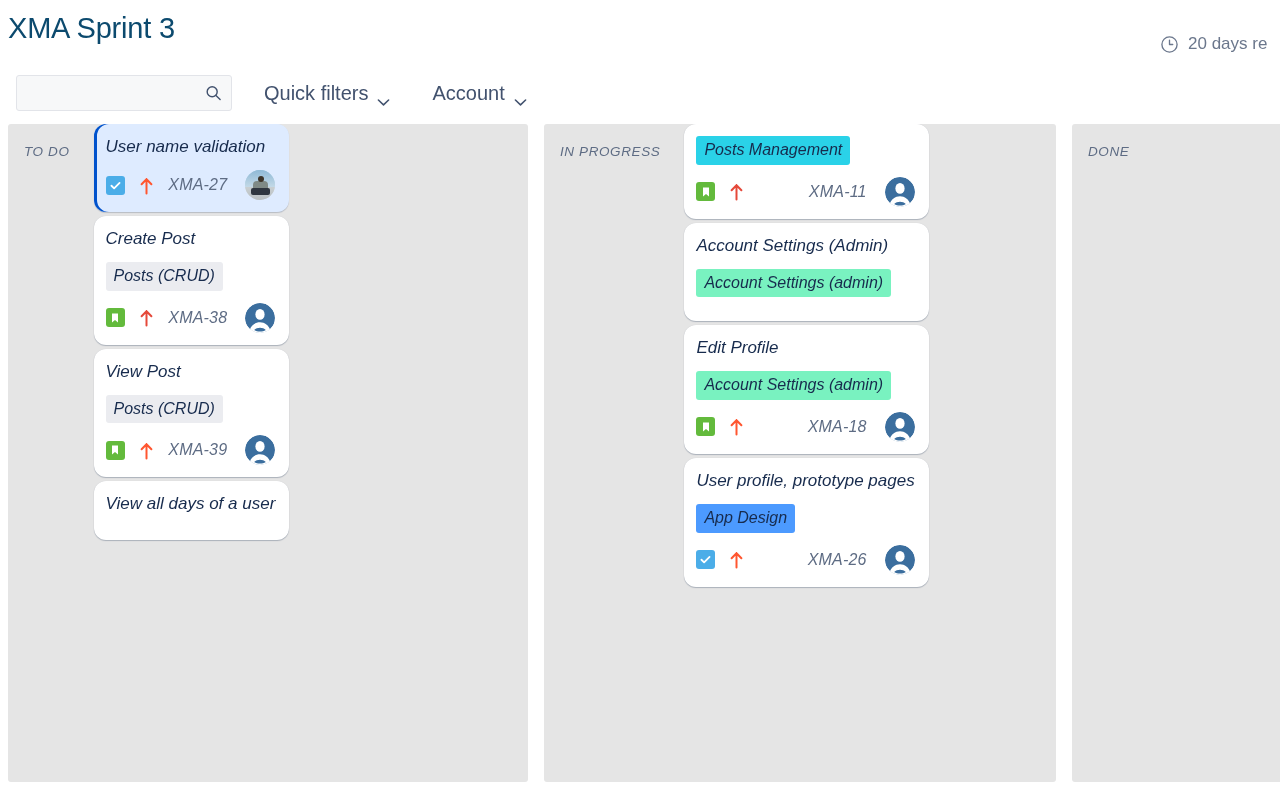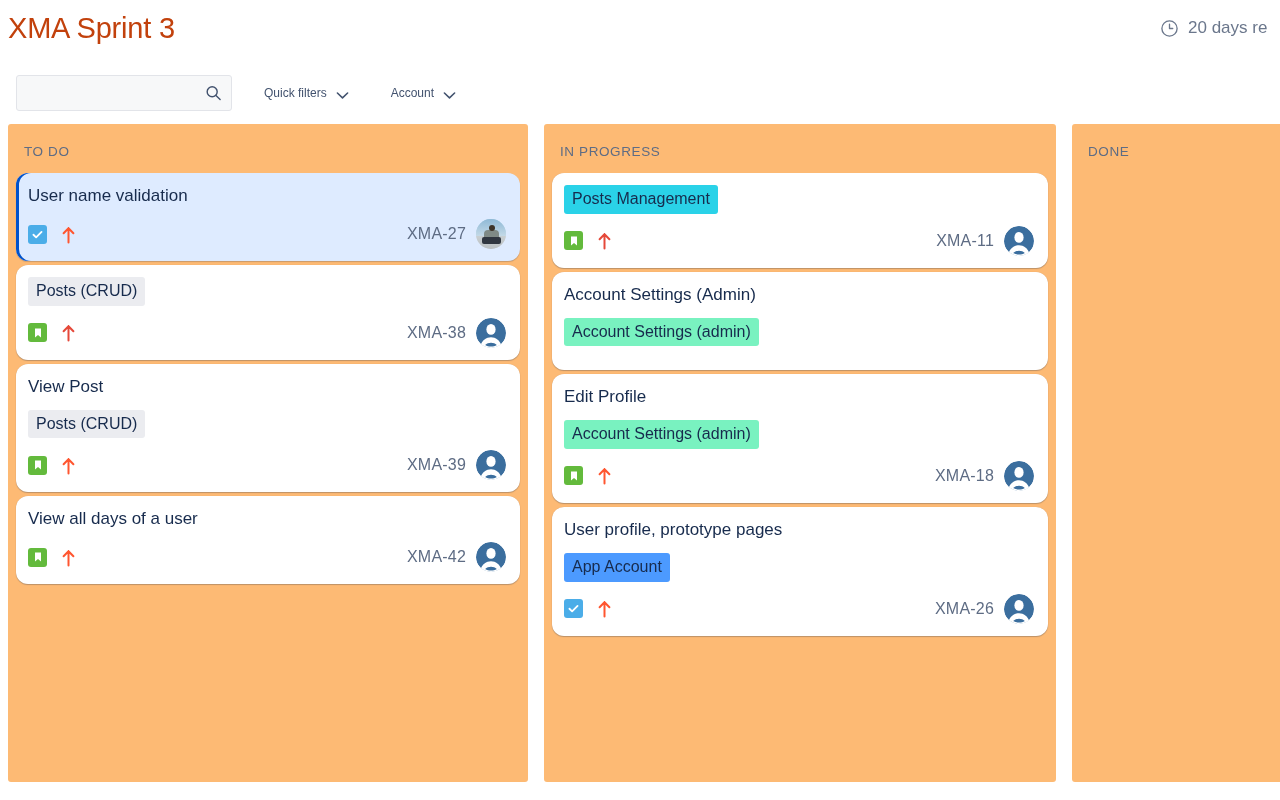--- a/index.html
+++ b/index.html
@@ -32,31 +32,31 @@
     display: flex;
     align-items: flex-start;
     justify-content: space-between;
     position: relative;
   }
 
   .board-title {
     font-size: 29px;
     line-height: 1;
     font-weight: 500;
-    color: #c2410c;
+    color: #0c4a6e;
     letter-spacing: -0.2px;
     padding-top: 14px;
     white-space: nowrap;
   }
 
   .sprint-meta {
     display: flex;
     align-items: center;
     gap: 9px;
-    padding-top: 18px;
+    padding-top: 34px;
     padding-right: 0;
     color: #6b778c;
     font-size: 17px;
     white-space: nowrap;
     position: absolute;
     left: 1160px;
     top: 0;
   }
 
   .clock-icon {
@@ -106,21 +106,21 @@
     pointer-events: none;
   }
 
   .filter-btn {
     display: inline-flex;
     align-items: center;
     gap: 9px;
     background: transparent;
     border: none;
     font-family: "Liberation Sans", sans-serif;
-    font-size: 12px;
+    font-size: 20px;
     color: #42526e;
     cursor: pointer;
     padding: 6px 4px;
     white-space: nowrap;
   }
   .filter-btn + .filter-btn { margin-left: 34px; }
 
   .chevron {
     width: 13px;
     height: 9px;
@@ -131,27 +131,28 @@
   .board {
     display: flex;
     align-items: flex-start;
     gap: 16px;
     padding: 0 0 0 8px;
     height: 658px;
     overflow: hidden;
   }
 
   .column {
-    background: #fdba74;
+    background: #e5e5e5;
     border-radius: 3px;
     flex: 0 0 auto;
     height: 658px;
     display: flex;
-    flex-direction: column;
+    flex-direction: row;
     overflow: hidden;
+    font-style: italic;
   }
   .column.todo { width: 520px; }
   .column.inprogress { width: 512px; }
   .column.done { width: 420px; }
 
   .column-header {
     padding: 20px 16px 14px 16px;
     font-size: 13.5px;
     letter-spacing: 0.6px;
     color: #5e6c84;
@@ -217,21 +218,21 @@
 
   .footer-left {
     display: flex;
     align-items: center;
     gap: 14px;
   }
 
   .footer-right {
     display: flex;
     align-items: center;
-    gap: 10px;
+    gap: 18px;
   }
 
   .issue-key {
     font-size: 16px;
     color: #5e6c84;
     letter-spacing: 0.2px;
     white-space: nowrap;
   }
 
   
@@ -351,20 +352,21 @@
                   <span class="ph-sky"></span>
                   <span class="ph-sand"></span>
                   <span class="ph-body"></span>
                   <span class="ph-head"></span>
                   <span class="ph-legs"></span>
                 </span>
               </div>
             </div>
           </div>
           <div class="card">
+            <div class="card-title">Create Post</div>
             <div class="card-labels">
               <span class="label-chip" style="background: rgb(235, 236, 240);">Posts (CRUD)</span>
             </div>
             <div class="card-footer">
               <div class="footer-left">
                 <span class="type-icon type-story">
                   <svg viewBox="0 0 16 16" width="12" height="12">
                     <path d="M4 2h8v12l-4-3.3L4 14z" fill="#fff"></path>
                   </svg>
                 </span>
@@ -409,43 +411,20 @@
                     <ellipse cx="15" cy="11.4" rx="4.6" ry="5.4" fill="#ffffff"></ellipse>
                     <path d="M4.6 27.4c1.6-5.1 5.6-8.1 10.4-8.1s8.8 3 10.4 8.1A15 15 0 0 1 15 30a15 15 0 0 1-10.4-2.6z" fill="#ffffff"></path>
                     <path d="M9.2 27.1c1.5-1.5 3.5-2.3 5.8-2.3s4.3.8 5.8 2.3c-1.7 1-3.7 1.5-5.8 1.5s-4.1-.5-5.8-1.5z" fill="#3b6e9e"></path>
                   </svg>
                 </span>
               </div>
             </div>
           </div>
           <div class="card">
             <div class="card-title">View all days of a user</div>
-            <div class="card-footer">
-              <div class="footer-left">
-                <span class="type-icon type-story">
-                  <svg viewBox="0 0 16 16" width="12" height="12">
-                    <path d="M4 2h8v12l-4-3.3L4 14z" fill="#fff"></path>
-                  </svg>
-                </span>
-                <span class="priority-icon"><svg viewBox="0 0 15 19" width="15" height="19" fill="none" stroke="#ff5630" stroke-width="2" stroke-linecap="round" stroke-linejoin="round">
-                    <path d="M7.5 17.5V3.2M7.5 3.2L2.6 8.3M7.5 3.2L12.4 8.3"></path>
-                  </svg></span>
-              </div>
-              <div class="footer-right">
-                <span class="issue-key">XMA-42</span>
-                <span class="avatar">
-                  <svg viewBox="0 0 30 30" width="30" height="30">
-                    <circle cx="15" cy="15" r="15" fill="#3b6e9e"></circle>
-                    <ellipse cx="15" cy="11.4" rx="4.6" ry="5.4" fill="#ffffff"></ellipse>
-                    <path d="M4.6 27.4c1.6-5.1 5.6-8.1 10.4-8.1s8.8 3 10.4 8.1A15 15 0 0 1 15 30a15 15 0 0 1-10.4-2.6z" fill="#ffffff"></path>
-                    <path d="M9.2 27.1c1.5-1.5 3.5-2.3 5.8-2.3s4.3.8 5.8 2.3c-1.7 1-3.7 1.5-5.8 1.5s-4.1-.5-5.8-1.5z" fill="#3b6e9e"></path>
-                  </svg>
-                </span>
-              </div>
-            </div>
           </div>
         </div>
       </div>
       <div class="column inprogress">
         <div class="column-header">IN PROGRESS</div>
         <div class="card-list">
           <div class="card">
             <div class="card-labels">
               <span class="label-chip" style="background: rgb(42, 210, 232);">Posts Management</span>
             </div>
@@ -504,21 +483,21 @@
                     <path d="M4.6 27.4c1.6-5.1 5.6-8.1 10.4-8.1s8.8 3 10.4 8.1A15 15 0 0 1 15 30a15 15 0 0 1-10.4-2.6z" fill="#ffffff"></path>
                     <path d="M9.2 27.1c1.5-1.5 3.5-2.3 5.8-2.3s4.3.8 5.8 2.3c-1.7 1-3.7 1.5-5.8 1.5s-4.1-.5-5.8-1.5z" fill="#3b6e9e"></path>
                   </svg>
                 </span>
               </div>
             </div>
           </div>
           <div class="card">
             <div class="card-title">User profile, prototype pages</div>
             <div class="card-labels">
-              <span class="label-chip" style="background: rgb(76, 154, 255);">App Account</span>
+              <span class="label-chip" style="background: rgb(76, 154, 255);">App Design</span>
             </div>
             <div class="card-footer">
               <div class="footer-left">
                 <span class="type-icon type-task">
                   <svg viewBox="0 0 16 16" width="13" height="13" fill="none" stroke="#fff" stroke-width="2.2" stroke-linecap="round" stroke-linejoin="round">
                     <path d="M3 8.3L6.3 11.6L13 4.9"></path>
                   </svg>
                 </span>
                 <span class="priority-icon"><svg viewBox="0 0 15 19" width="15" height="19" fill="none" stroke="#ff5630" stroke-width="2" stroke-linecap="round" stroke-linejoin="round">
                     <path d="M7.5 17.5V3.2M7.5 3.2L2.6 8.3M7.5 3.2L12.4 8.3"></path>

